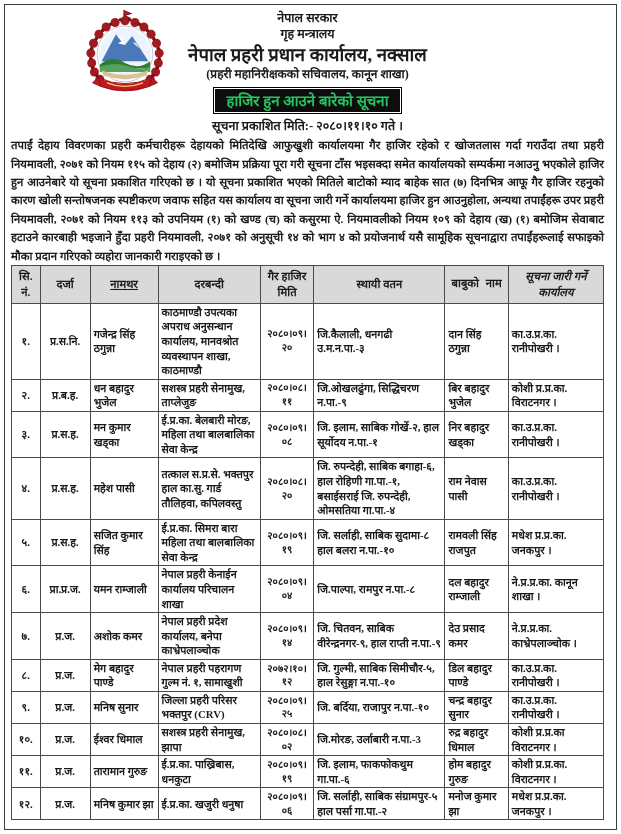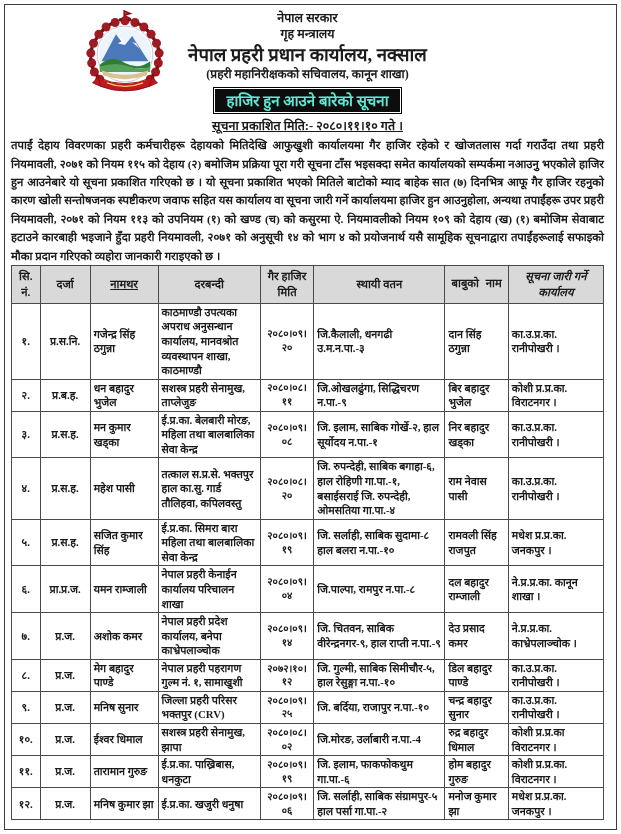--- a/index.html
+++ b/index.html
@@ -20,27 +20,27 @@
   }
   
   .hdr{position:relative;text-align:center;padding-top:3px;}
   .emblem{position:absolute;left:66px;top:2px;width:96px;height:90px;}
   .hdr-line1{font-size:12.5px;font-weight:700;line-height:1.3;}
   .hdr-line2{font-size:12.5px;font-weight:700;line-height:1.3;}
   .hdr-office{font-size:18.5px;font-weight:700;line-height:1.35;}
   .hdr-sub{font-size:12px;font-weight:700;line-height:1.3;}
   .notice-title{
     display:inline-block;margin-top:4px;
-    background:#0d0d0d;color:#5eead4;
+    background:#0d0d0d;color:#22c55e;
     font-size:15px;font-weight:700;
     padding:2px 12px 3px 12px;
     border:1px solid #000;
     box-shadow:0 0 0 1px #fff inset;
   }
-  .pub-date{font-size:12.5px;font-weight:700;margin-top:3px;text-decoration:underline;}
+  .pub-date{font-size:12.5px;font-weight:700;margin-top:3px;}
   
   .body-par{
     margin-top:2px;
     font-size:11.4px;
     font-weight:600;
     line-height:1.62;
     text-align:justify;
     text-justify:inter-word;
   }
   .list-label{text-align:center;font-weight:700;font-size:12.5px;margin:1px 0 2px 0;}
@@ -261,21 +261,21 @@
             <td>जि. बर्दिया, राजापुर न.पा.-१०</td>
             <td>चन्द्र बहादुर सुनार</td>
             <td>का.उ.प्र.का. रानीपोखरी ।</td>
           </tr>
           <tr>
             <td>१०.</td>
             <td>प्र.ज.</td>
             <td>ईश्वर धिमाल</td>
             <td>सशस्त्र प्रहरी सेनामुख, झापा</td>
             <td>२०८०।०८।०२</td>
-            <td>जि.मोरङ, उर्लाबारी न.पा.-4</td>
+            <td>जि.मोरङ, उर्लाबारी न.पा.-3</td>
             <td>रुद्र बहादुर धिमाल</td>
             <td>कोशी प्र.प्र.का विराटनगर ।</td>
           </tr>
           <tr>
             <td>११.</td>
             <td>प्र.ज.</td>
             <td>तारामान गुरुङ</td>
             <td>ई.प्र.का. पाख्रिबास, धनकुटा</td>
             <td>२०८०।०९।१९</td>
             <td>जि. इलाम, फाकफोकथुम गा.पा.-६</td>

